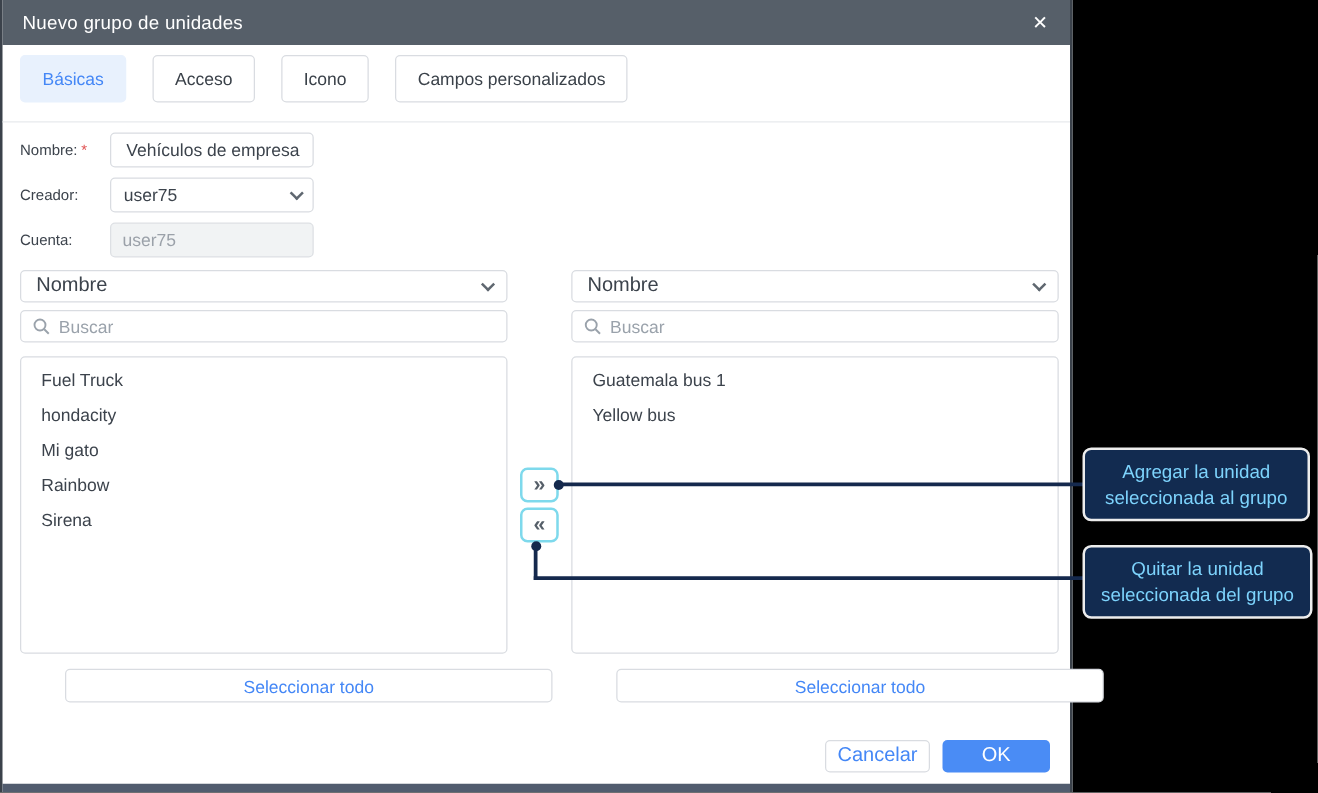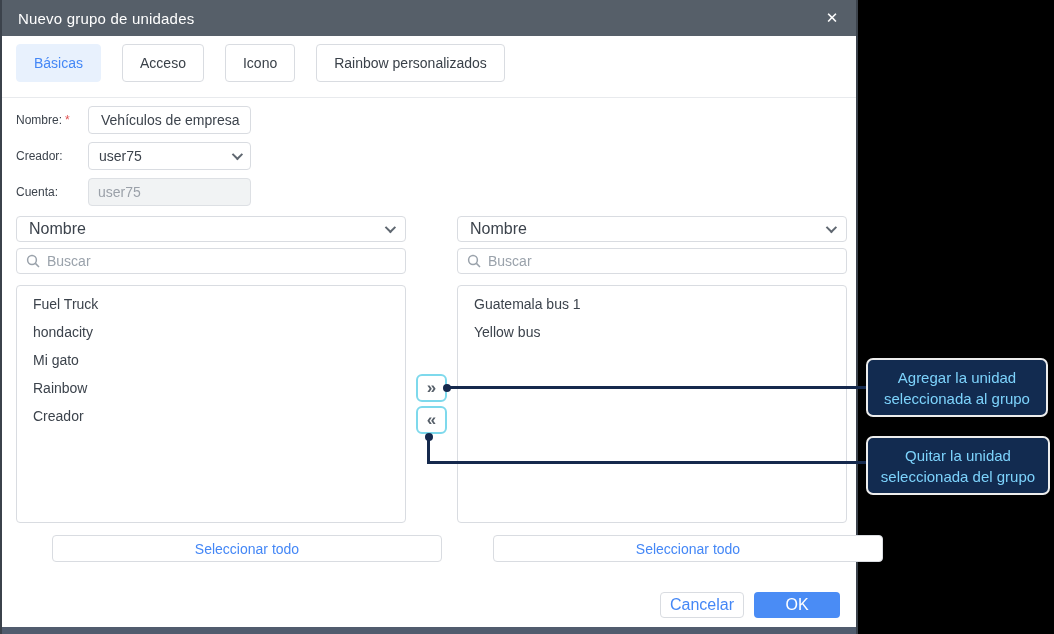--- a/index.html
+++ b/index.html
@@ -91,21 +91,21 @@
 
     <div class="titlebar">
       <span class="title">Nuevo grupo de unidades</span>
       <span class="close-btn">✕</span>
     </div>
 
     <div class="tabs">
       <div class="tab active">Básicas</div>
       <div class="tab">Acceso</div>
       <div class="tab">Icono</div>
-      <div class="tab">Rainbow personalizados</div>
+      <div class="tab">Campos personalizados</div>
     </div>
     <div class="tabs-divider"></div>
 
     <div class="form-label" style="top:106px;">
       <span>Nombre:</span><span class="req">*</span>
     </div>
     <input class="field" style="top: 106px; padding-left: 12px;" value="Vehículos de empresa">
 
     <div class="form-label" style="top:142px;">Creador:</div>
     <div class="field select-box" style="top:142px;">
@@ -125,21 +125,21 @@
         <circle cx="6" cy="6" r="4.4" fill="none" stroke="#9aa2ab" stroke-width="1.5"></circle>
         <line x1="9.4" y1="9.4" x2="13" y2="13" stroke="#9aa2ab" stroke-width="1.5"></line>
       </svg>
       <input placeholder="Buscar" style="">
     </div>
     <div class="listbox lp">
         <div class="unit-item">Fuel Truck</div>
         <div class="unit-item">hondacity</div>
         <div class="unit-item">Mi gato</div>
         <div class="unit-item">Rainbow</div>
-        <div class="unit-item">Creador</div>
+        <div class="unit-item">Sirena</div>
       </div>
     <div class="select-all lp">Seleccionar todo</div>
 
     <div class="panel-select rp">
       <span>Nombre</span>
       <span class="chev"></span>
     </div>
     <div class="panel-search rp">
       <svg width="14" height="14" viewBox="0 0 14 14">
         <circle cx="6" cy="6" r="4.4" fill="none" stroke="#9aa2ab" stroke-width="1.5"></circle>

